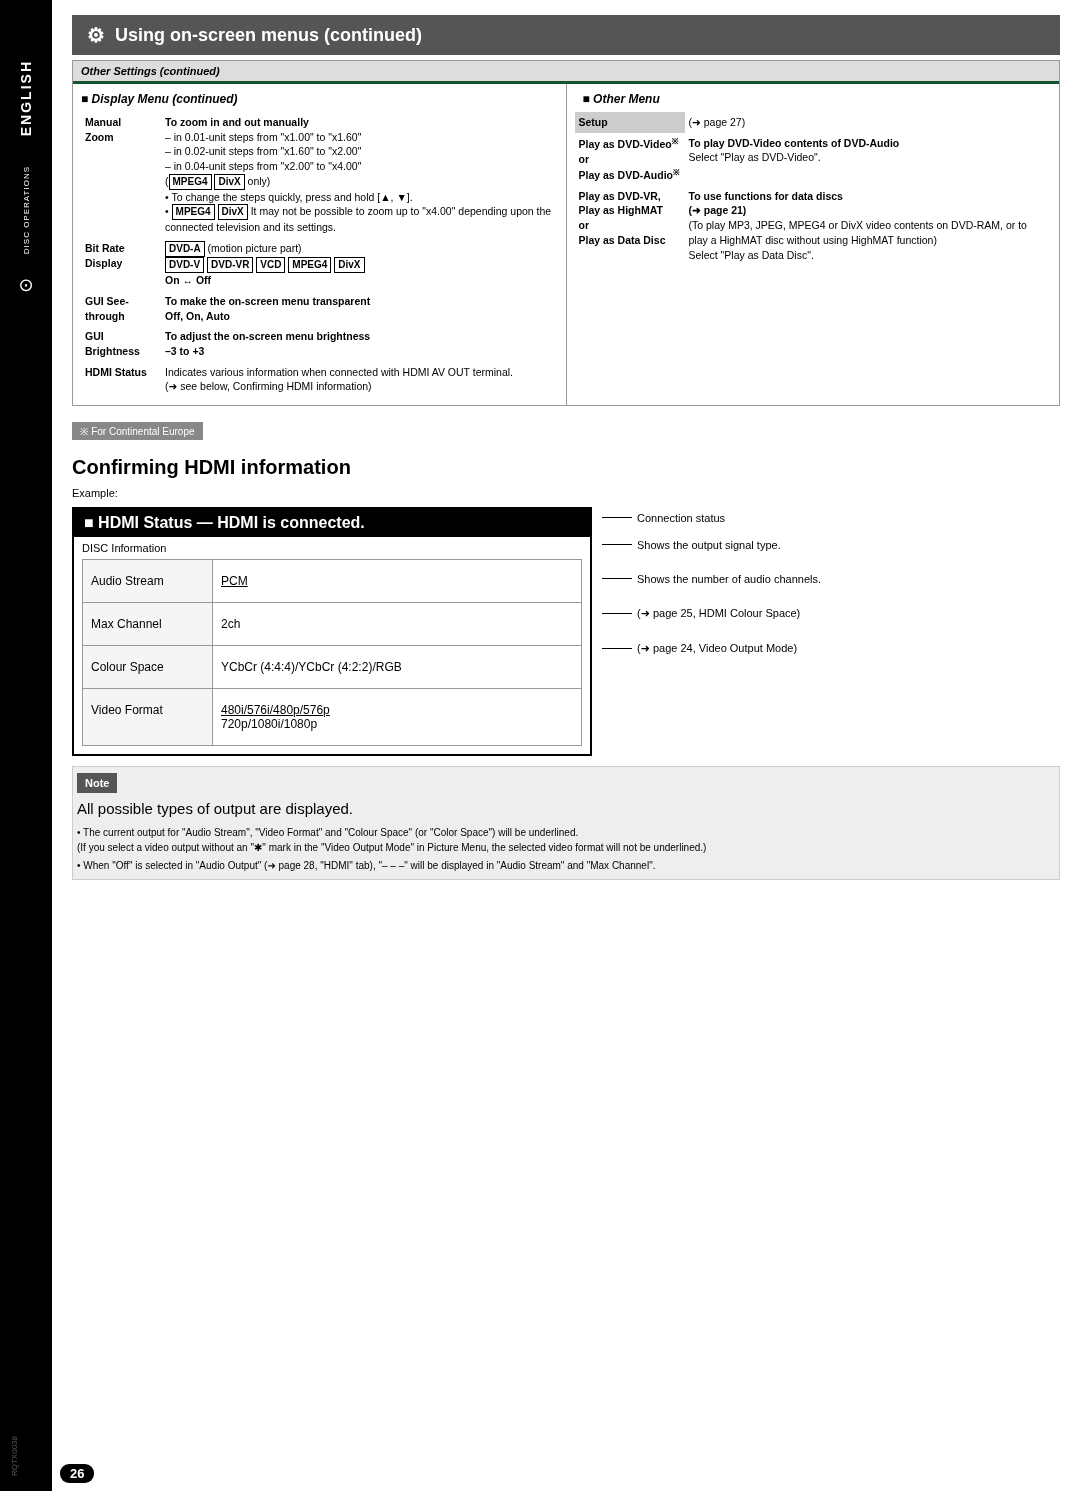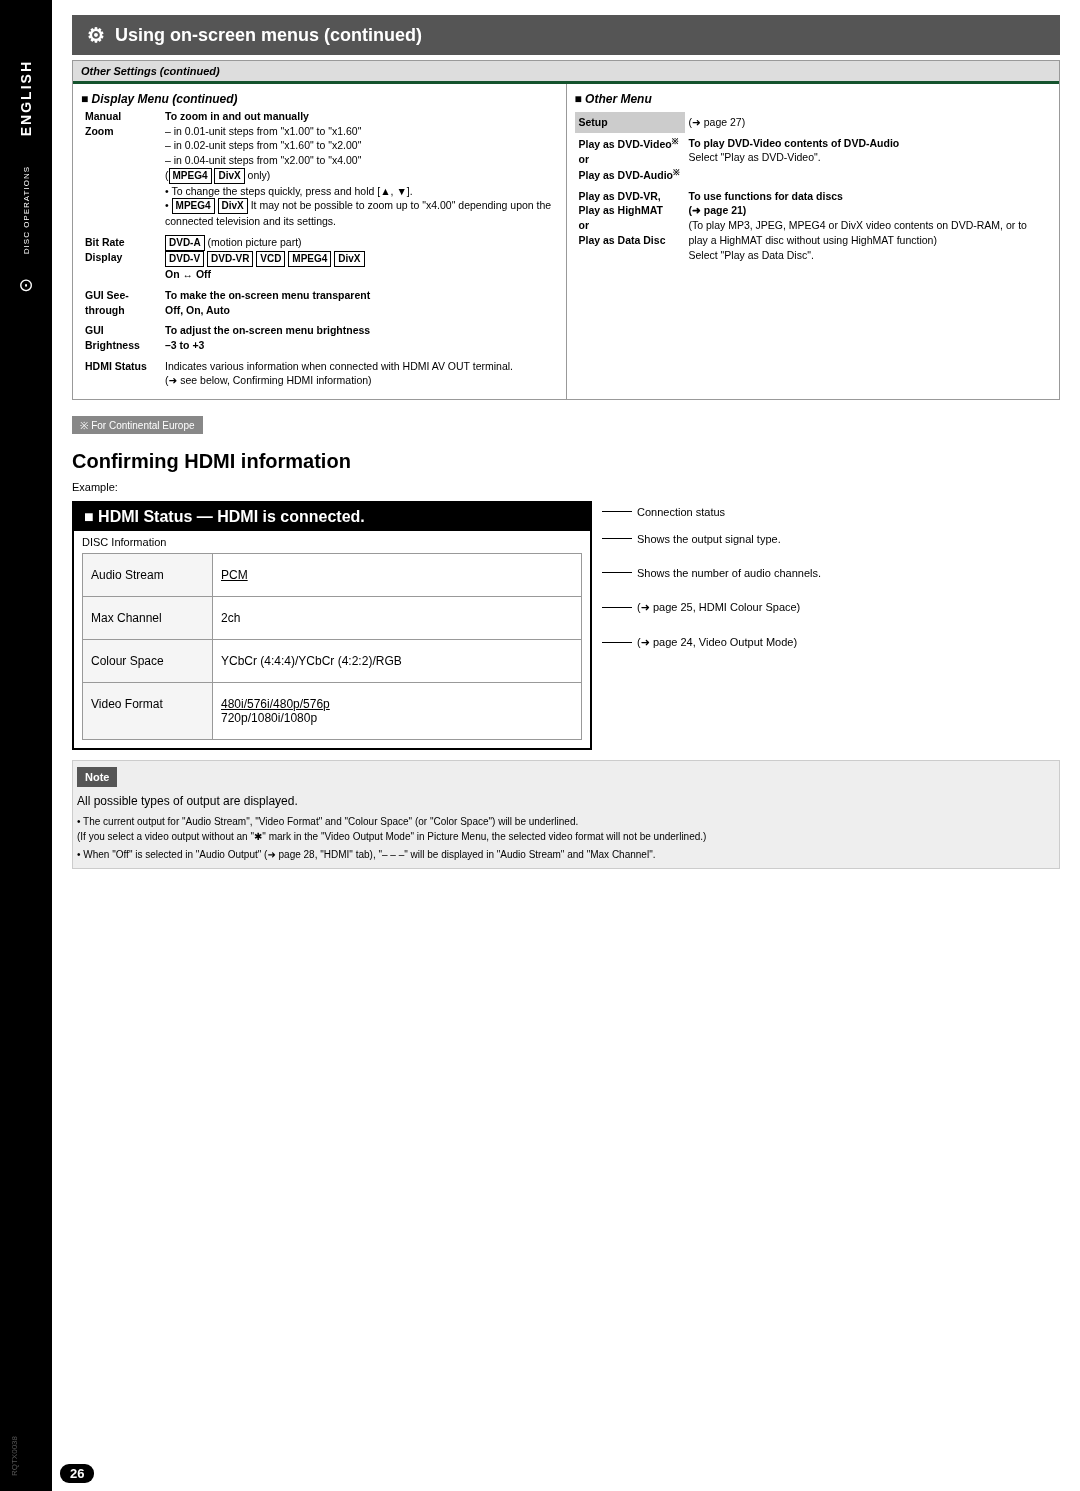--- a/index.html
+++ b/index.html
@@ -108,20 +108,21 @@
     .display-menu {
       flex: 1;
       padding: 8px;
       border-right: 1px solid #999;
     }
 
     .display-menu-title {
       font-weight: bold;
       font-style: italic;
       font-size: 12px;
+      margin-bottom: 6px;
     }
 
     .menu-table {
       width: 100%;
       border-collapse: collapse;
     }
 
     .menu-table td {
       vertical-align: top;
       padding: 3px 4px;
@@ -147,20 +148,21 @@
     .other-menu {
       flex: 1;
       padding: 8px;
     }
 
     .other-menu-title {
       font-weight: bold;
       font-style: italic;
       font-size: 12px;
       margin-bottom: 6px;
+      margin-left: 8px;
     }
 
     .other-menu-table {
       width: 100%;
       border-collapse: collapse;
     }
 
     .other-menu-table td {
       vertical-align: top;
       padding: 3px 4px;
@@ -467,21 +469,21 @@
           <div style="width:30px; height:1px; background:#000; margin-right:5px;"></div>
           <span>(➜ page 24, Video Output Mode)</span>
         </div>
       </div>
 
     </div>
 
     
     <div class="note-box">
       <div style="display:inline-block; background:#555; color:#fff; padding:2px 8px; font-weight:bold; font-size:11px; margin-bottom:5px;">Note</div>
-      <div style="font-size:12px; margin-bottom:4px;">All possible types of output are displayed.</div>
+      <div style="font-size:15px; margin-bottom:4px;">All possible types of output are displayed.</div>
       <div style="font-size:10px; margin-bottom:3px;">• The current output for "Audio Stream", "Video Format" and "Colour Space" (or "Color Space") will be underlined.<br>
         (If you select a video output without an "✱" mark in the "Video Output Mode" in Picture Menu, the selected video format will not be underlined.)</div>
       <div style="font-size:10px;">• When "Off" is selected in "Audio Output" (➜ page 28, "HDMI" tab), "– – –" will be displayed in "Audio Stream" and "Max Channel".</div>
     </div>
 
   </div>
 
   <div class="page-number">26</div>
 
   <div class="doc-number">RQTX0038</div>

